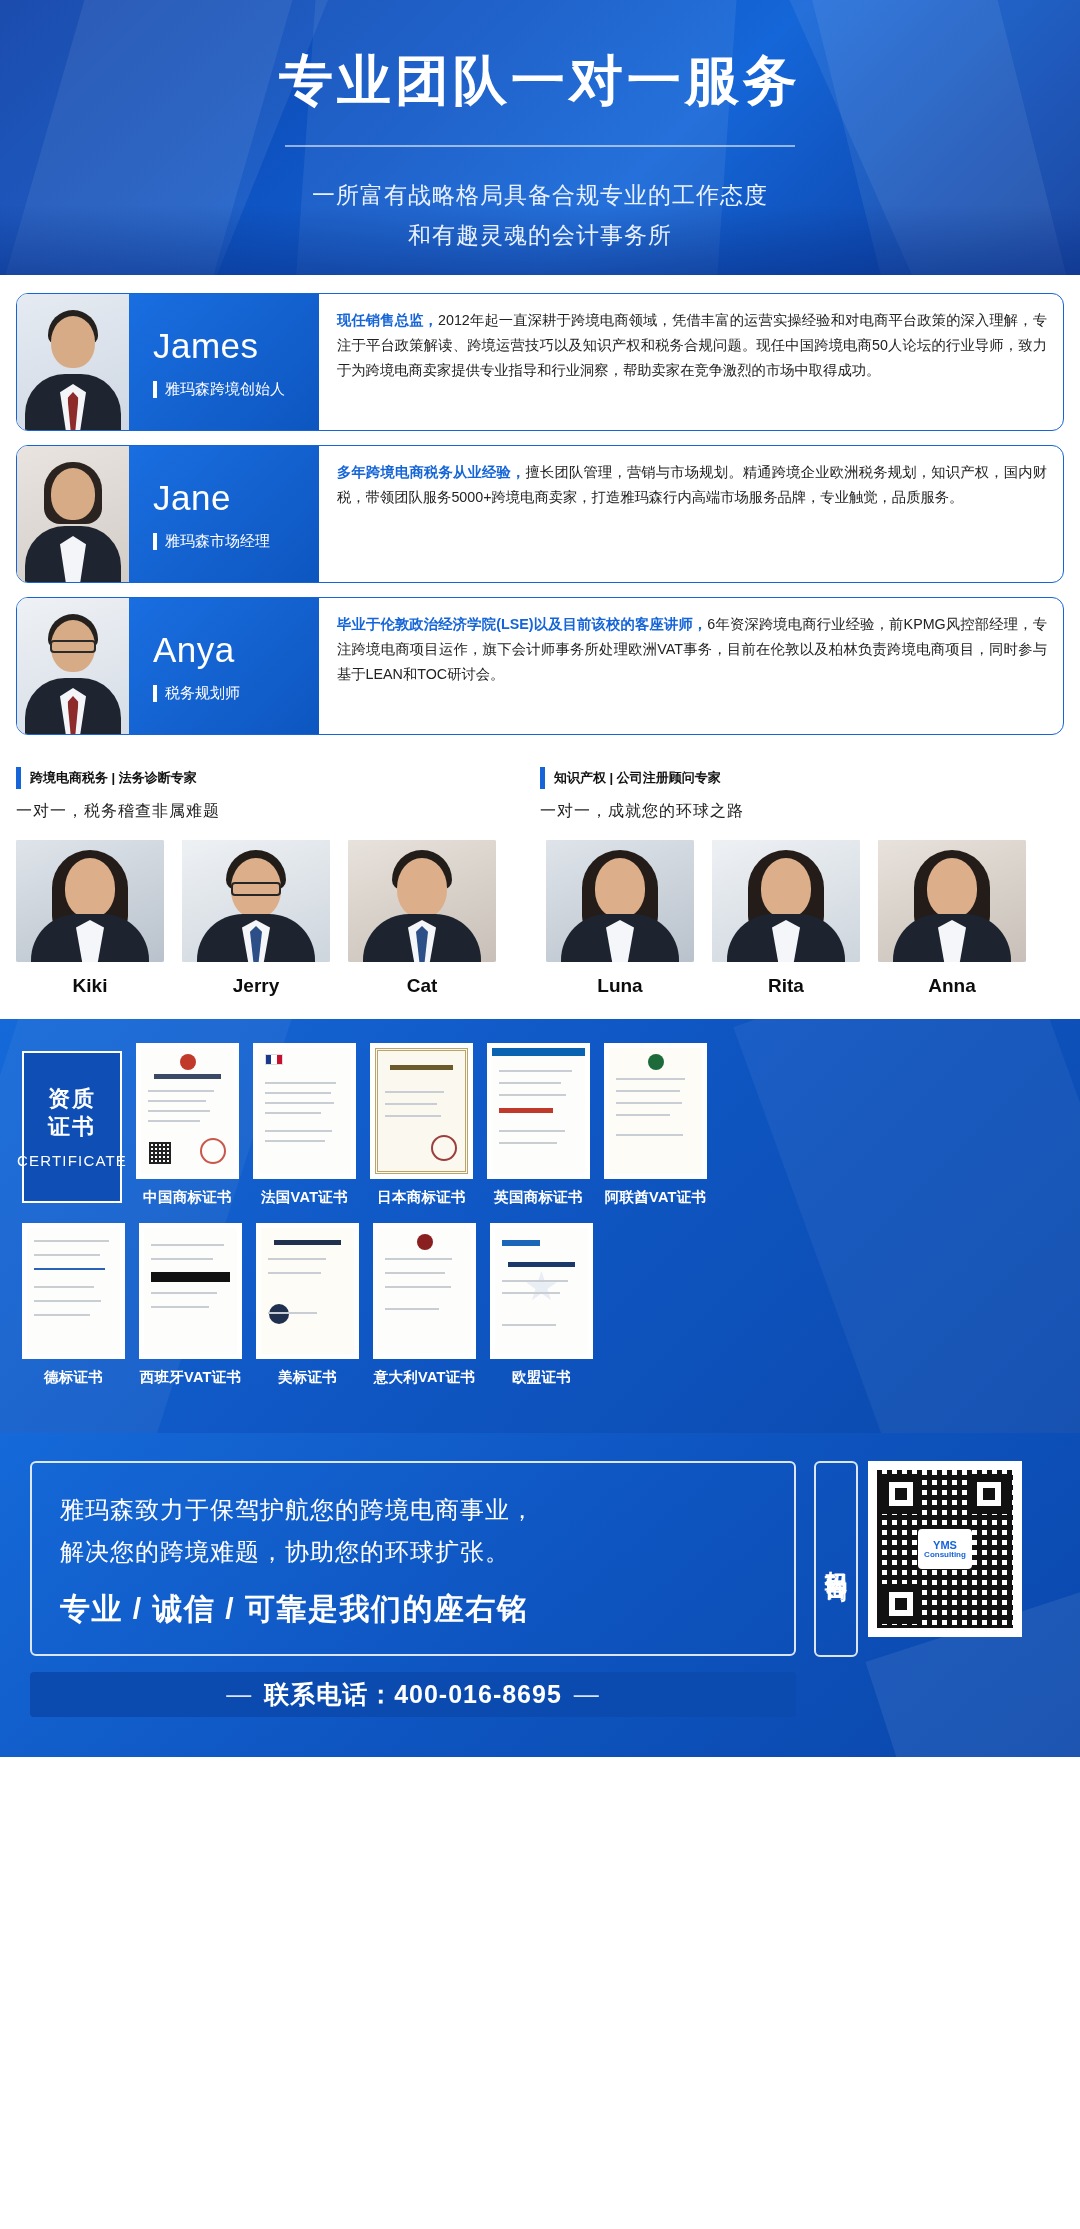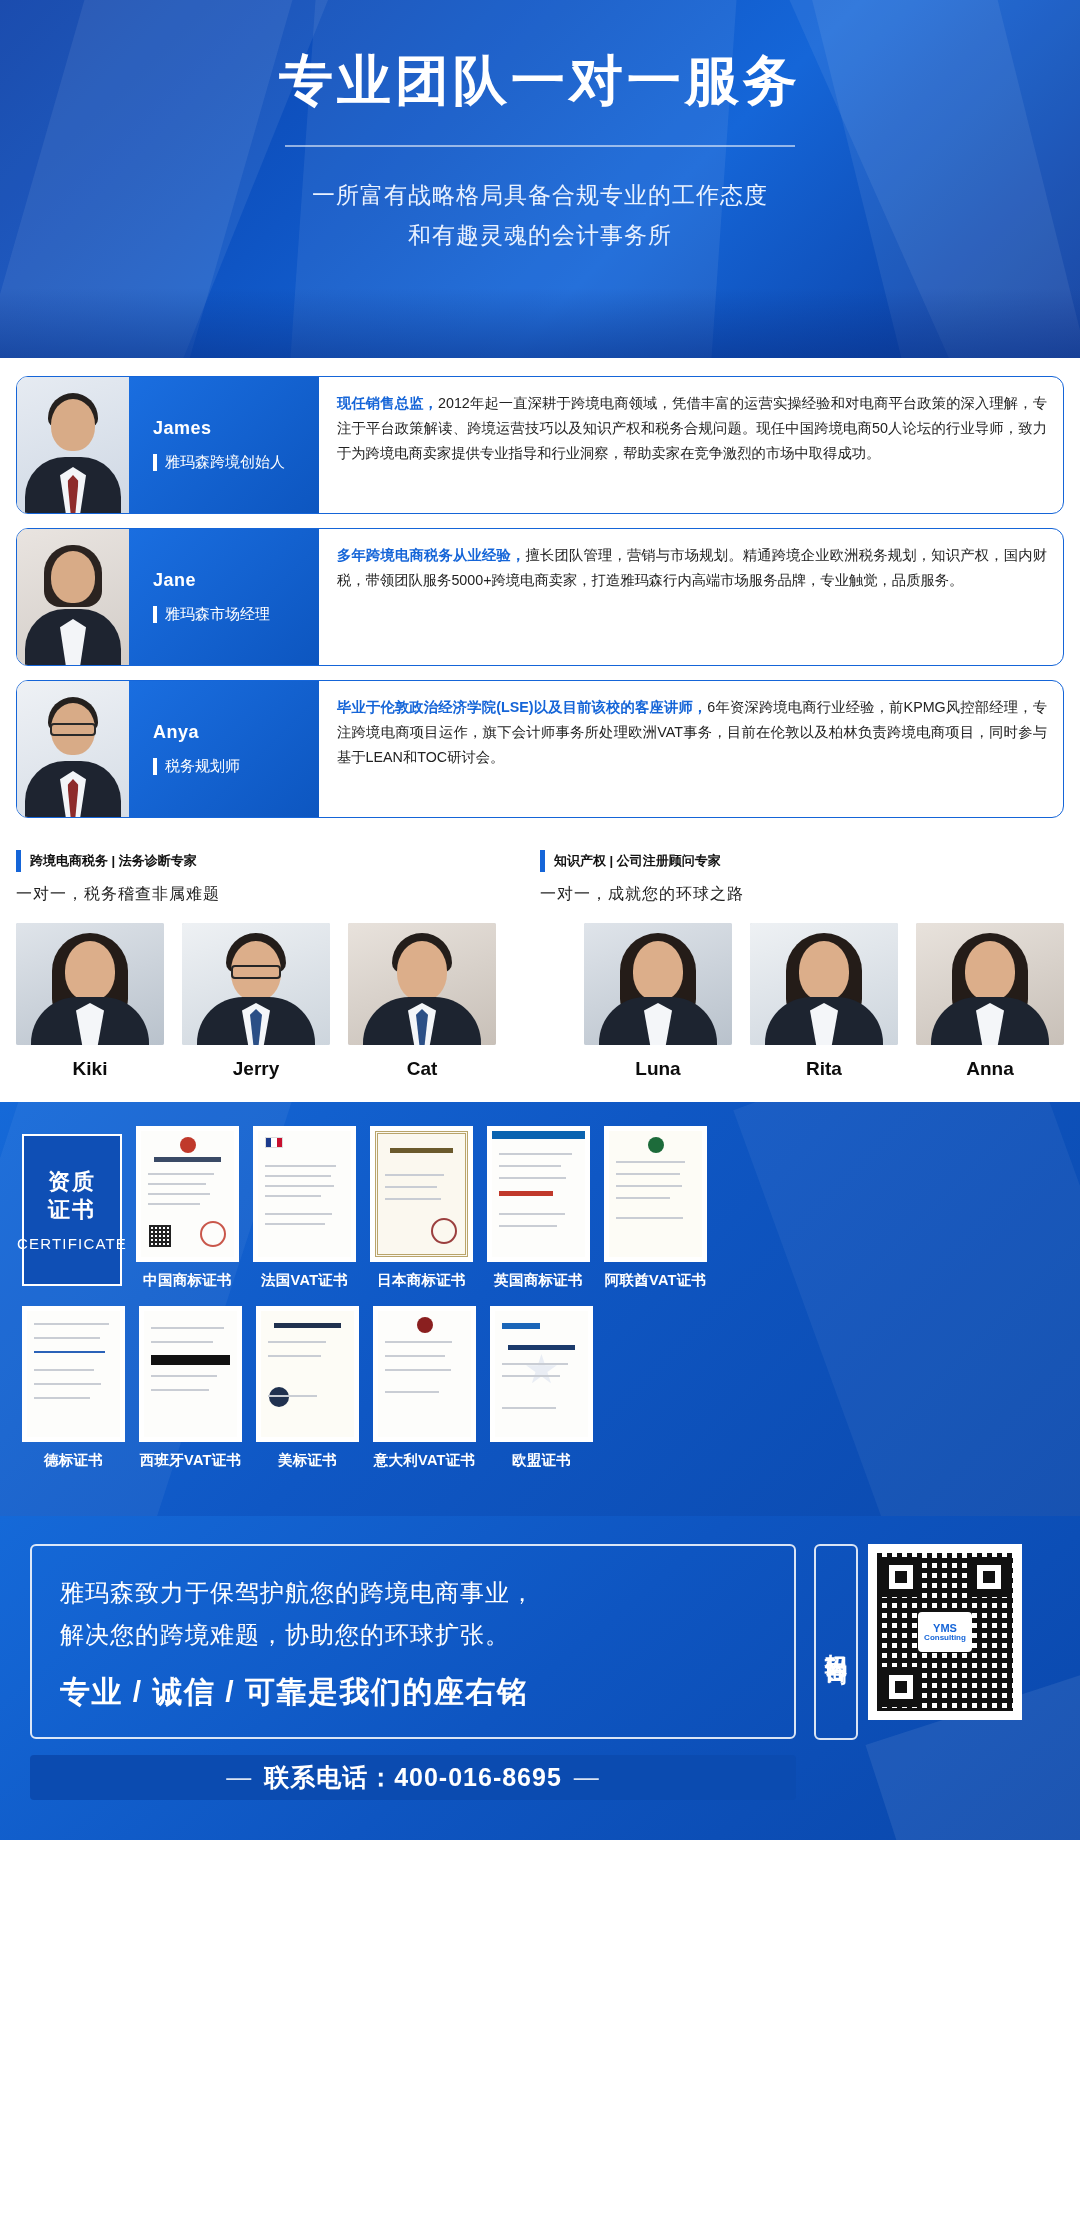--- a/index.html
+++ b/index.html
@@ -11,21 +11,21 @@
   .page {
     position: relative;
     width: 1080px;
     min-height: 2229px;
     overflow: hidden;
   }
 
   
   .hero {
     position: relative;
-    height: 358px;
+    height: 275px;
     background: linear-gradient(135deg, #0a3fa8 0%, #0f55c4 35%, #1566d8 60%, #0a3a9c 100%);
     overflow: hidden;
   }
   .hero .ray {
     position: absolute;
     background: rgba(255,255,255,0.07);
     transform-origin: top center;
   }
   .ray1 { left: -60px; top: -120px; width: 420px; height: 640px; transform: rotate(22deg); background: rgba(255,255,255,0.06); }
   .ray2 { left: 140px; top: -180px; width: 200px; height: 700px; transform: rotate(16deg); background: rgba(255,255,255,0.05); }
@@ -151,22 +151,22 @@
     flex: 0 0 190px;
     background: #1565d8;
     background: linear-gradient(135deg,#1a6ee0 0%, #0d56c0 100%);
     color: #fff;
     display: flex;
     flex-direction: column;
     justify-content: center;
     padding-left: 24px;
   }
   .expert-name {
-    font-size: 18px;
-    font-weight: bold;
+    font-size: 35px;
+    font-weight: normal;
     letter-spacing: 0.5px;
     margin-bottom: 14px;
   }
   .expert-role {
     display: flex;
     align-items: center;
     font-size: 15px;
   }
   .role-bar {
     width: 4px;
@@ -220,21 +220,21 @@
     display: flex;
     padding: 18px 10px 22px 10px;
   }
   .staff-group {
     width: 50%;
     display: flex;
     justify-content: flex-start;
     gap: 18px;
     padding: 0 6px;
   }
-  .staff-group.right { justify-content: flex-end; }
+  .staff-group.right { }
   .staff-item { width: 148px; text-align: center; }
   .staff-photo {
     width: 148px;
     height: 122px;
     overflow: hidden;
     position: relative;
     background: #cfd6de;
     border-radius: 2px;
   }
   .sp-bg { position: absolute; inset: 0; }

